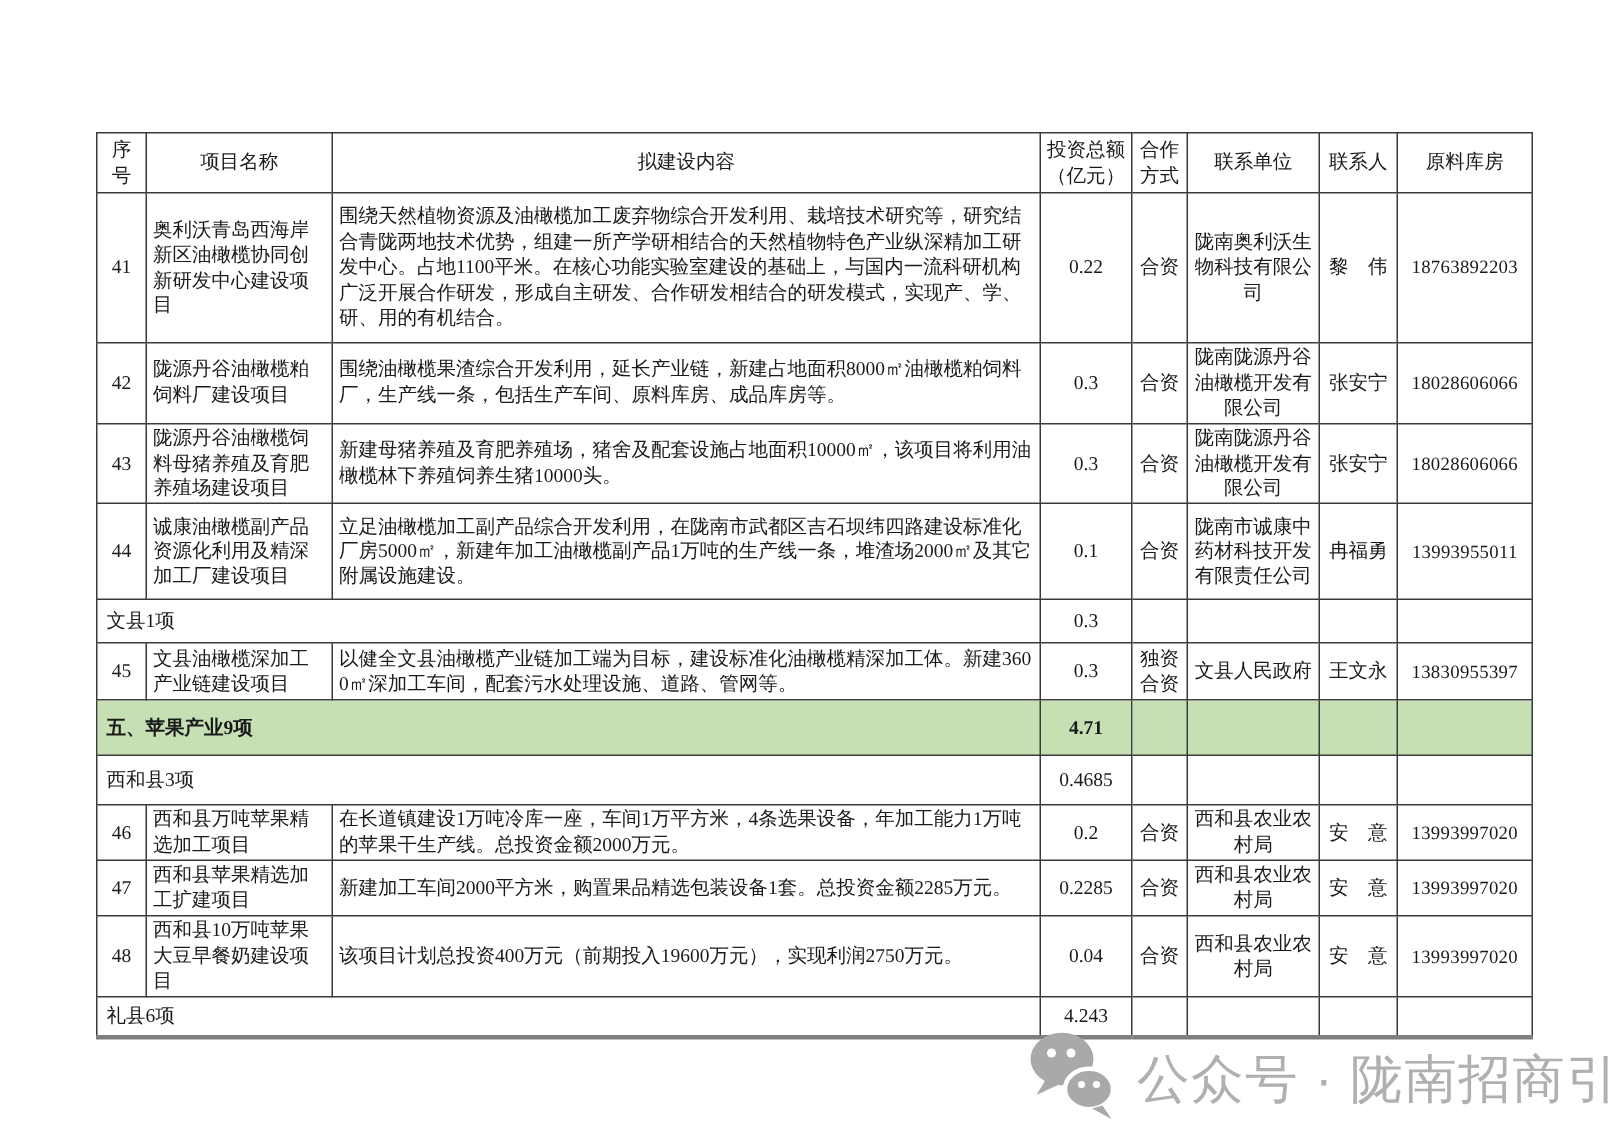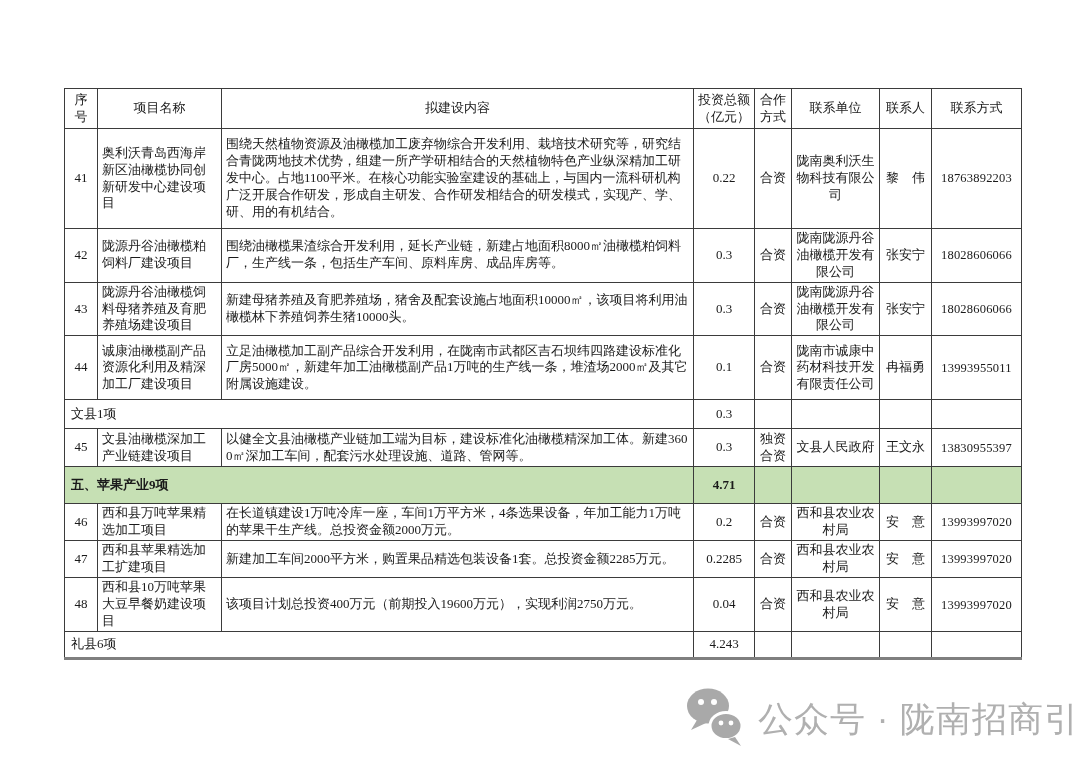--- a/index.html
+++ b/index.html
@@ -66,21 +66,21 @@
         <tr>
           <th>序号</th>
           <th>项目名称</th>
           <th>拟建设内容</th>
           <th>投资总额
 （亿元）</th>
           <th>合作
 方式</th>
           <th>联系单位</th>
           <th>联系人</th>
-          <th>联系方式</th>
+          <th>原料库房</th>
         </tr>
       </thead>
     <tbody>
         <tr style="height: 100px;">
           <td class="c-no">41</td>
           <td class="c-name">奥利沃青岛西海岸新区油橄榄协同创新研发中心建设项目</td>
           <td class="c-content">围绕天然植物资源及油橄榄加工废弃物综合开发利用、栽培技术研究等，研究结合青陇两地技术优势，组建一所产学研相结合的天然植物特色产业纵深精加工研发中心。占地1100平米。在核心功能实验室建设的基础上，与国内一流科研机构广泛开展合作研发，形成自主研发、合作研发相结合的研发模式，实现产、学、研、用的有机结合。</td>
           <td class="c-investment">0.22</td>
           <td class="c-mode">合资</td>
           <td class="c-unit">陇南奥利沃生物科技有限公司</td>
@@ -132,20 +132,28 @@
           <td class="c-investment">0.3</td>
           <td class="c-mode">独资
 合资</td>
           <td class="c-unit">文县人民政府</td>
           <td class="c-person">王文永</td>
           <td class="c-phone">13830955397</td>
         </tr>
         <tr class="section-row" style="height: 37px;">
           <td class="c-label" colspan="3">五、苹果产业9项</td>
           <td class="c-investment">4.71</td>
+          <td class="c-mode"></td>
+          <td class="c-unit"></td>
+          <td class="c-person"></td>
+          <td class="c-phone"></td>
+        </tr>
+        <tr style="height: 33px;">
+          <td class="c-label" colspan="3">西和县3项</td>
+          <td class="c-investment">0.4685</td>
           <td class="c-mode"></td>
           <td class="c-unit"></td>
           <td class="c-person"></td>
           <td class="c-phone"></td>
         </tr>
         <tr style="height: 37px;">
           <td class="c-no">46</td>
           <td class="c-name">西和县万吨苹果精选加工项目</td>
           <td class="c-content">在长道镇建设1万吨冷库一座，车间1万平方米，4条选果设备，年加工能力1万吨的苹果干生产线。总投资金额2000万元。</td>
           <td class="c-investment">0.2</td>

